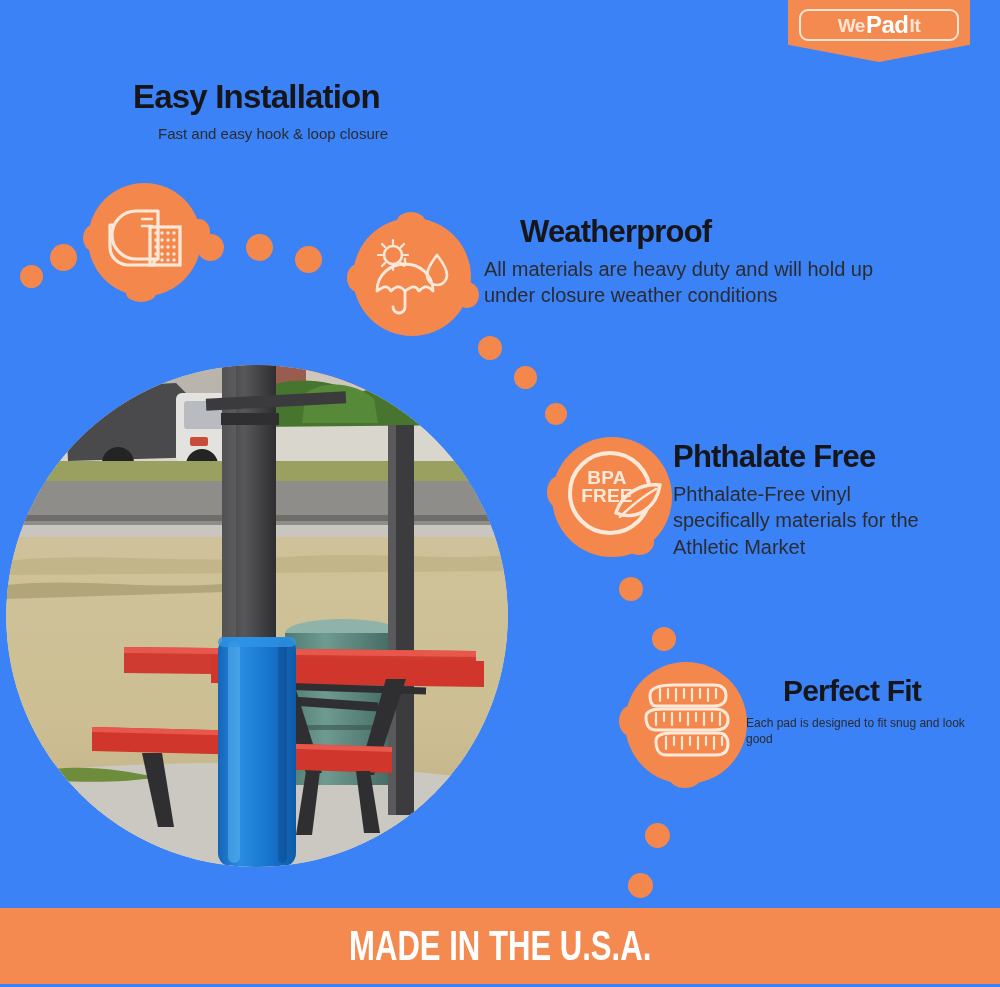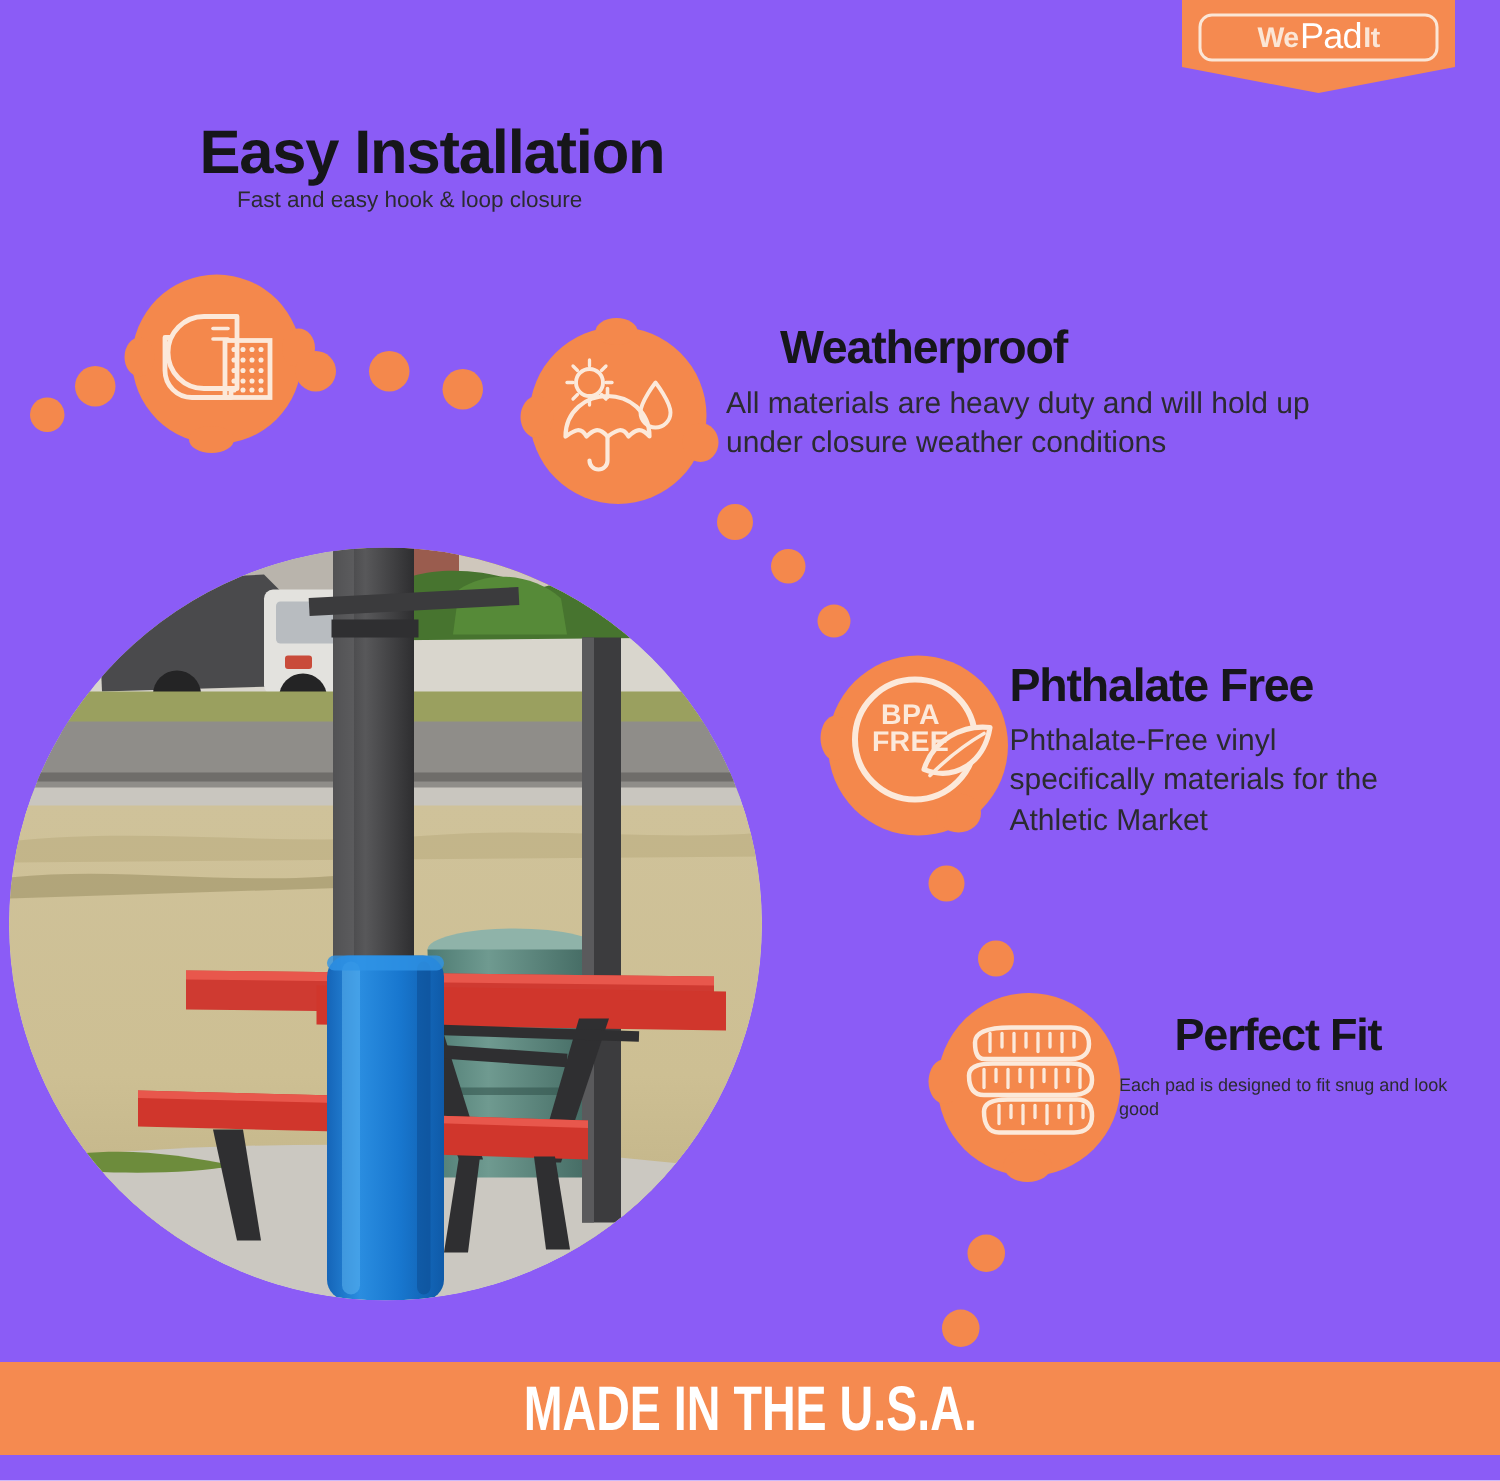--- a/index.html
+++ b/index.html
@@ -8,21 +8,21 @@
     background: #ffffff;
   }
   body {
     font-family: "Liberation Sans", sans-serif;
     -webkit-font-smoothing: antialiased;
   }
   #canvas {
     position: relative;
     width: 1000px;
     height: 987px;
-    background: #8b5cf6;
+    background: #3b82f6;
     overflow: hidden;
   }
 
   
   #logo {
     position: absolute;
     left: 788px;
     top: 0px;
     width: 182px;
     height: 62px;
@@ -50,21 +50,21 @@
   }
   #logo .lg-we {
     color: #FBE6D6;
     font-size: 19px;
     font-weight: bold;
     line-height: 1;
   }
   #logo .lg-pad {
     color: #ffffff;
     font-size: 24px;
-    font-weight: normal;
+    font-weight: bold;
     line-height: 1;
     margin-left: 1px;
     letter-spacing: -0.5px;
   }
   #logo .lg-it {
     color: #FBE6D6;
     font-size: 19px;
     font-weight: bold;
     line-height: 1;
     margin-left: 1px;
@@ -78,21 +78,21 @@
     letter-spacing: -0.8px;
     white-space: nowrap;
   }
   .feature-desc {
     position: absolute;
     color: #2b2b30;
     font-weight: 400;
     line-height: 1.32;
   }
 
-  #f1-title { left: 133px; top: 78px;  font-size: 41px; }
+  #f1-title { left: 133px; top: 78px;  font-size: 33px; }
   #f1-desc  { left: 134px; top: 124px; font-size: 15px; white-space: nowrap; margin-left: 24px; }
 
   #f2-title { left: 484px; top: 214px; font-size: 31px; margin-left: 36px; }
   #f2-desc  { left: 484px; top: 256px; font-size: 20px; width: 420px; }
 
   #f3-title { left: 673px; top: 439px; font-size: 31px; }
   #f3-desc  { left: 673px; top: 481px; font-size: 20px; width: 262px; }
 
   #f4-title { left: 783px; top: 674px; font-size: 30px; text-align: center; }
   #f4-desc  { left: 746px; top: 716px; font-size: 12px; width: 228px; }
@@ -152,21 +152,21 @@
     overflow: hidden;
   }
   #photo svg { display: block; }
 
   
   #banner {
     position: absolute;
     left: 0;
     top: 908px;
     width: 1000px;
-    height: 62px;
+    height: 76px;
     background: #F58A50;
     display: flex;
     align-items: center;
     justify-content: center;
   }
   #banner-text {
     color: #ffffff;
     font-size: 42px;
     font-weight: bold;
     letter-spacing: 0px;

